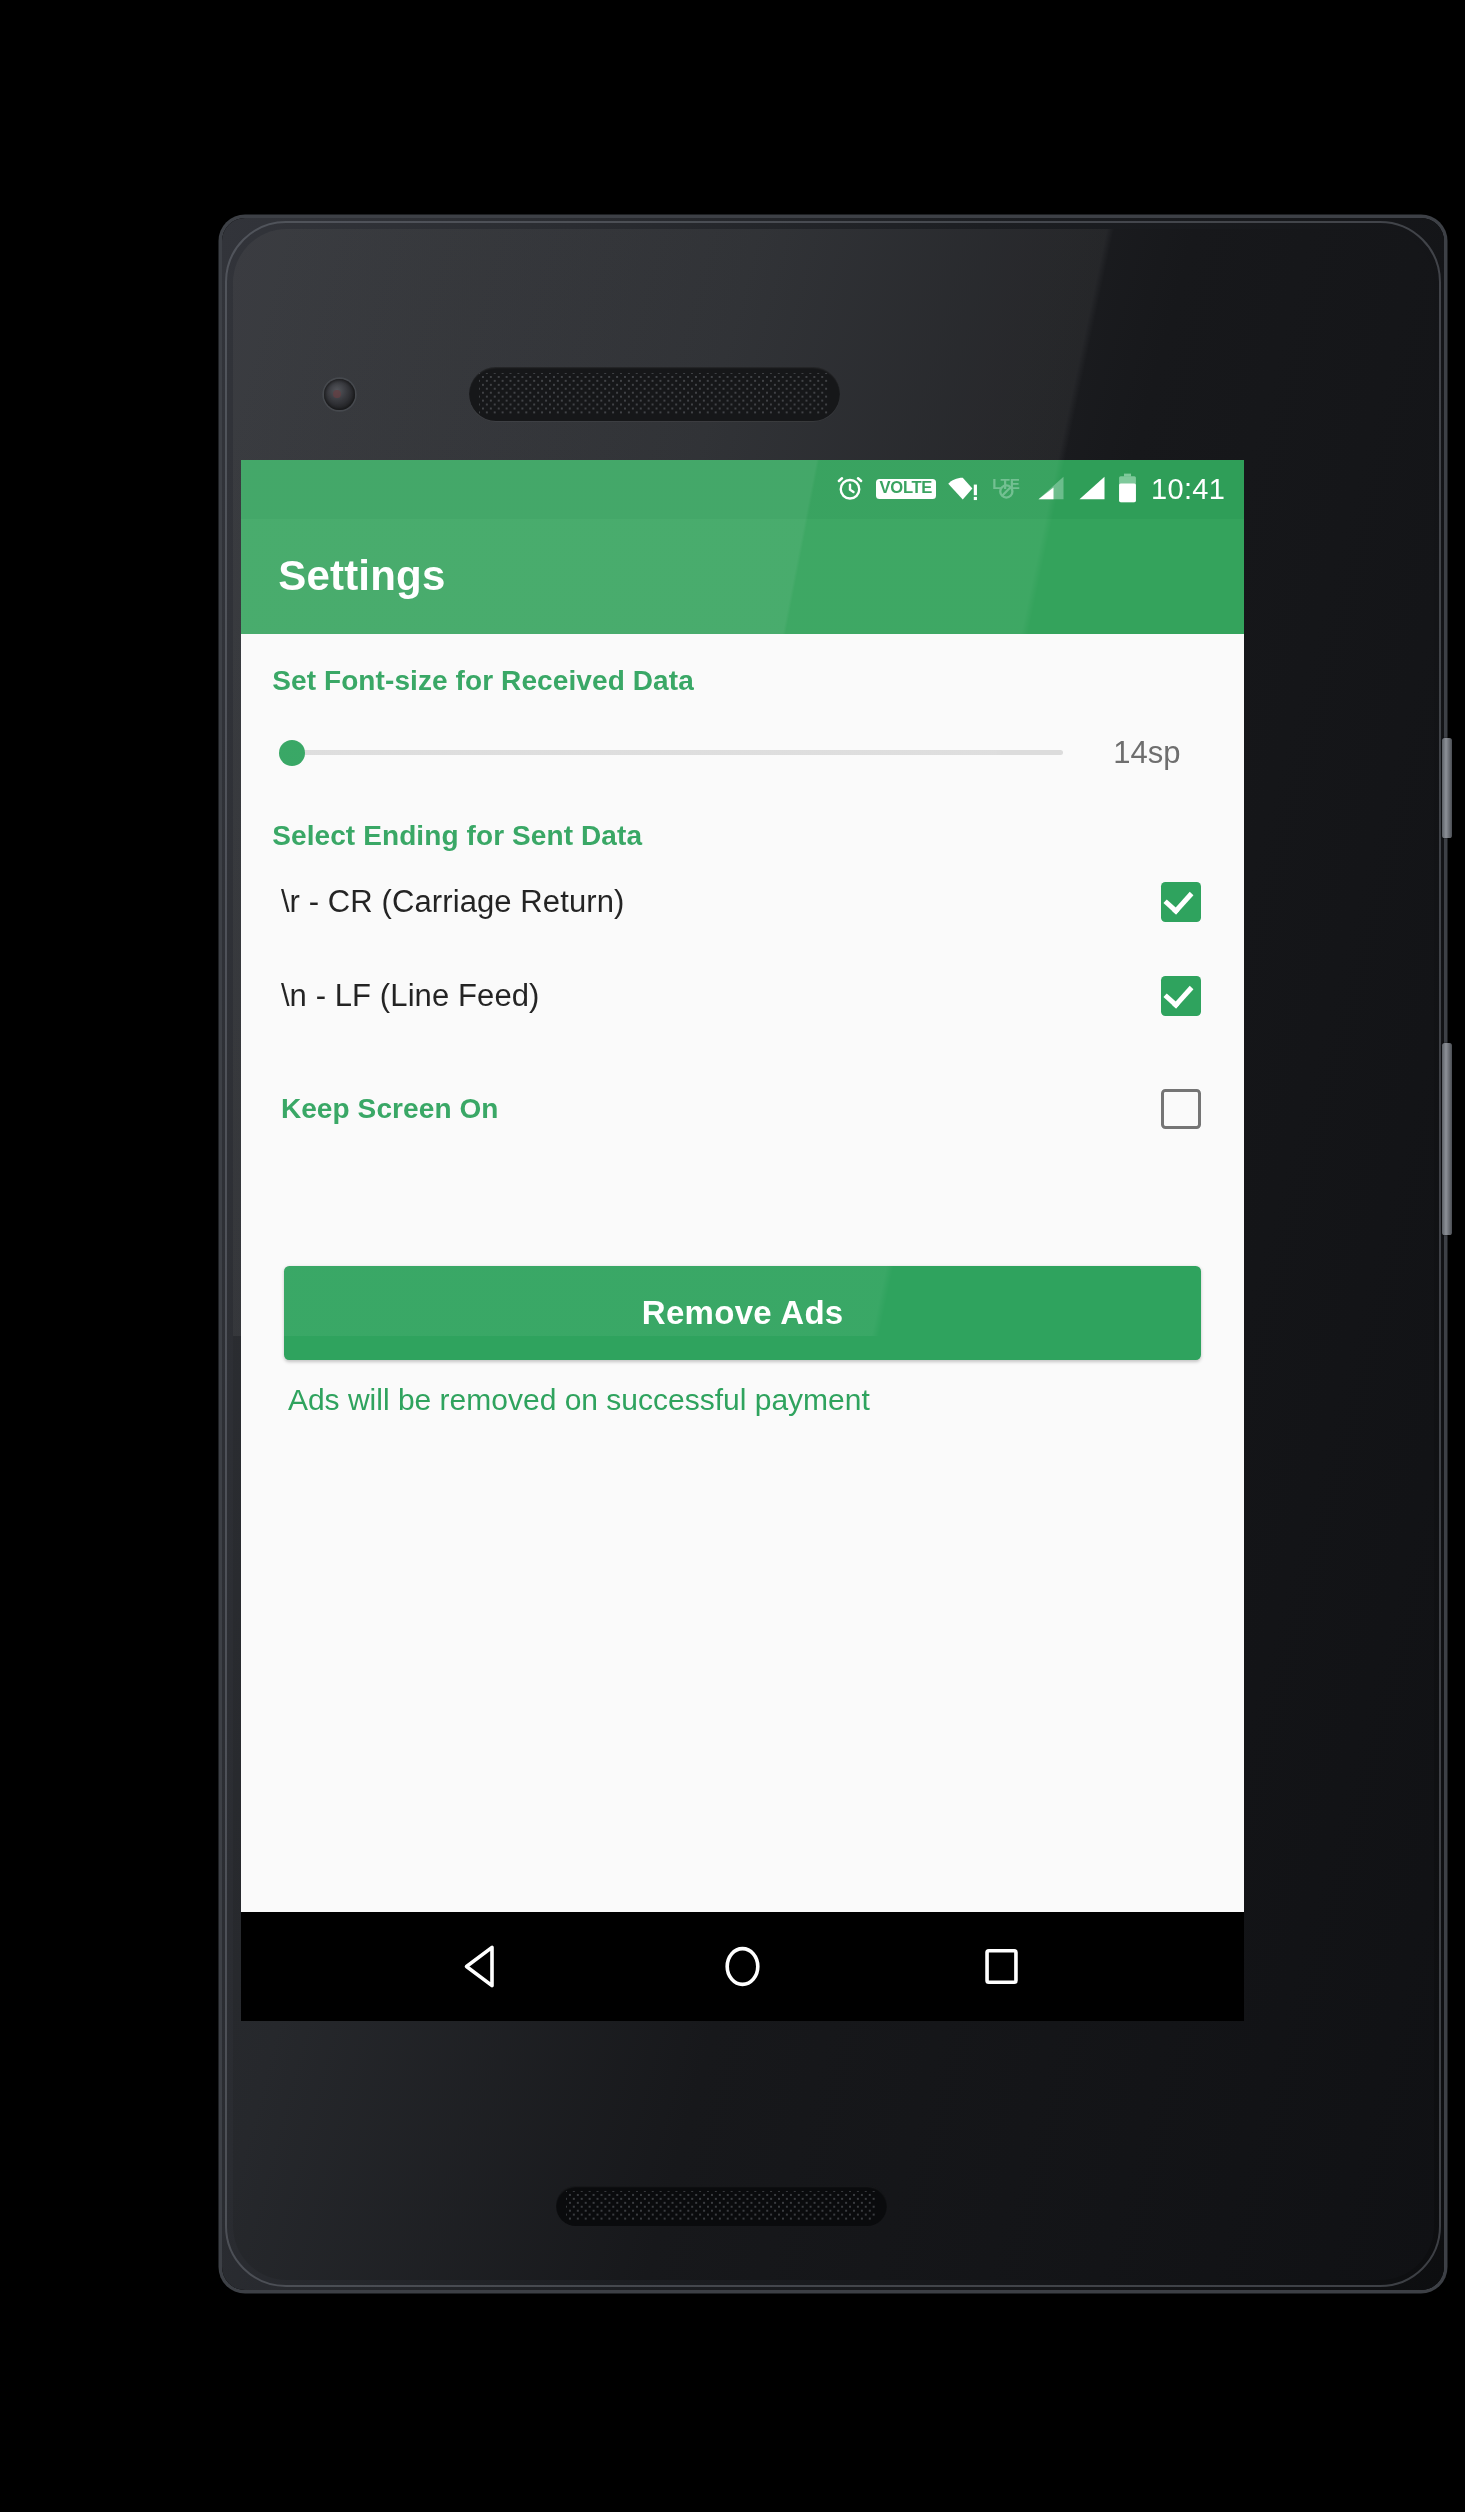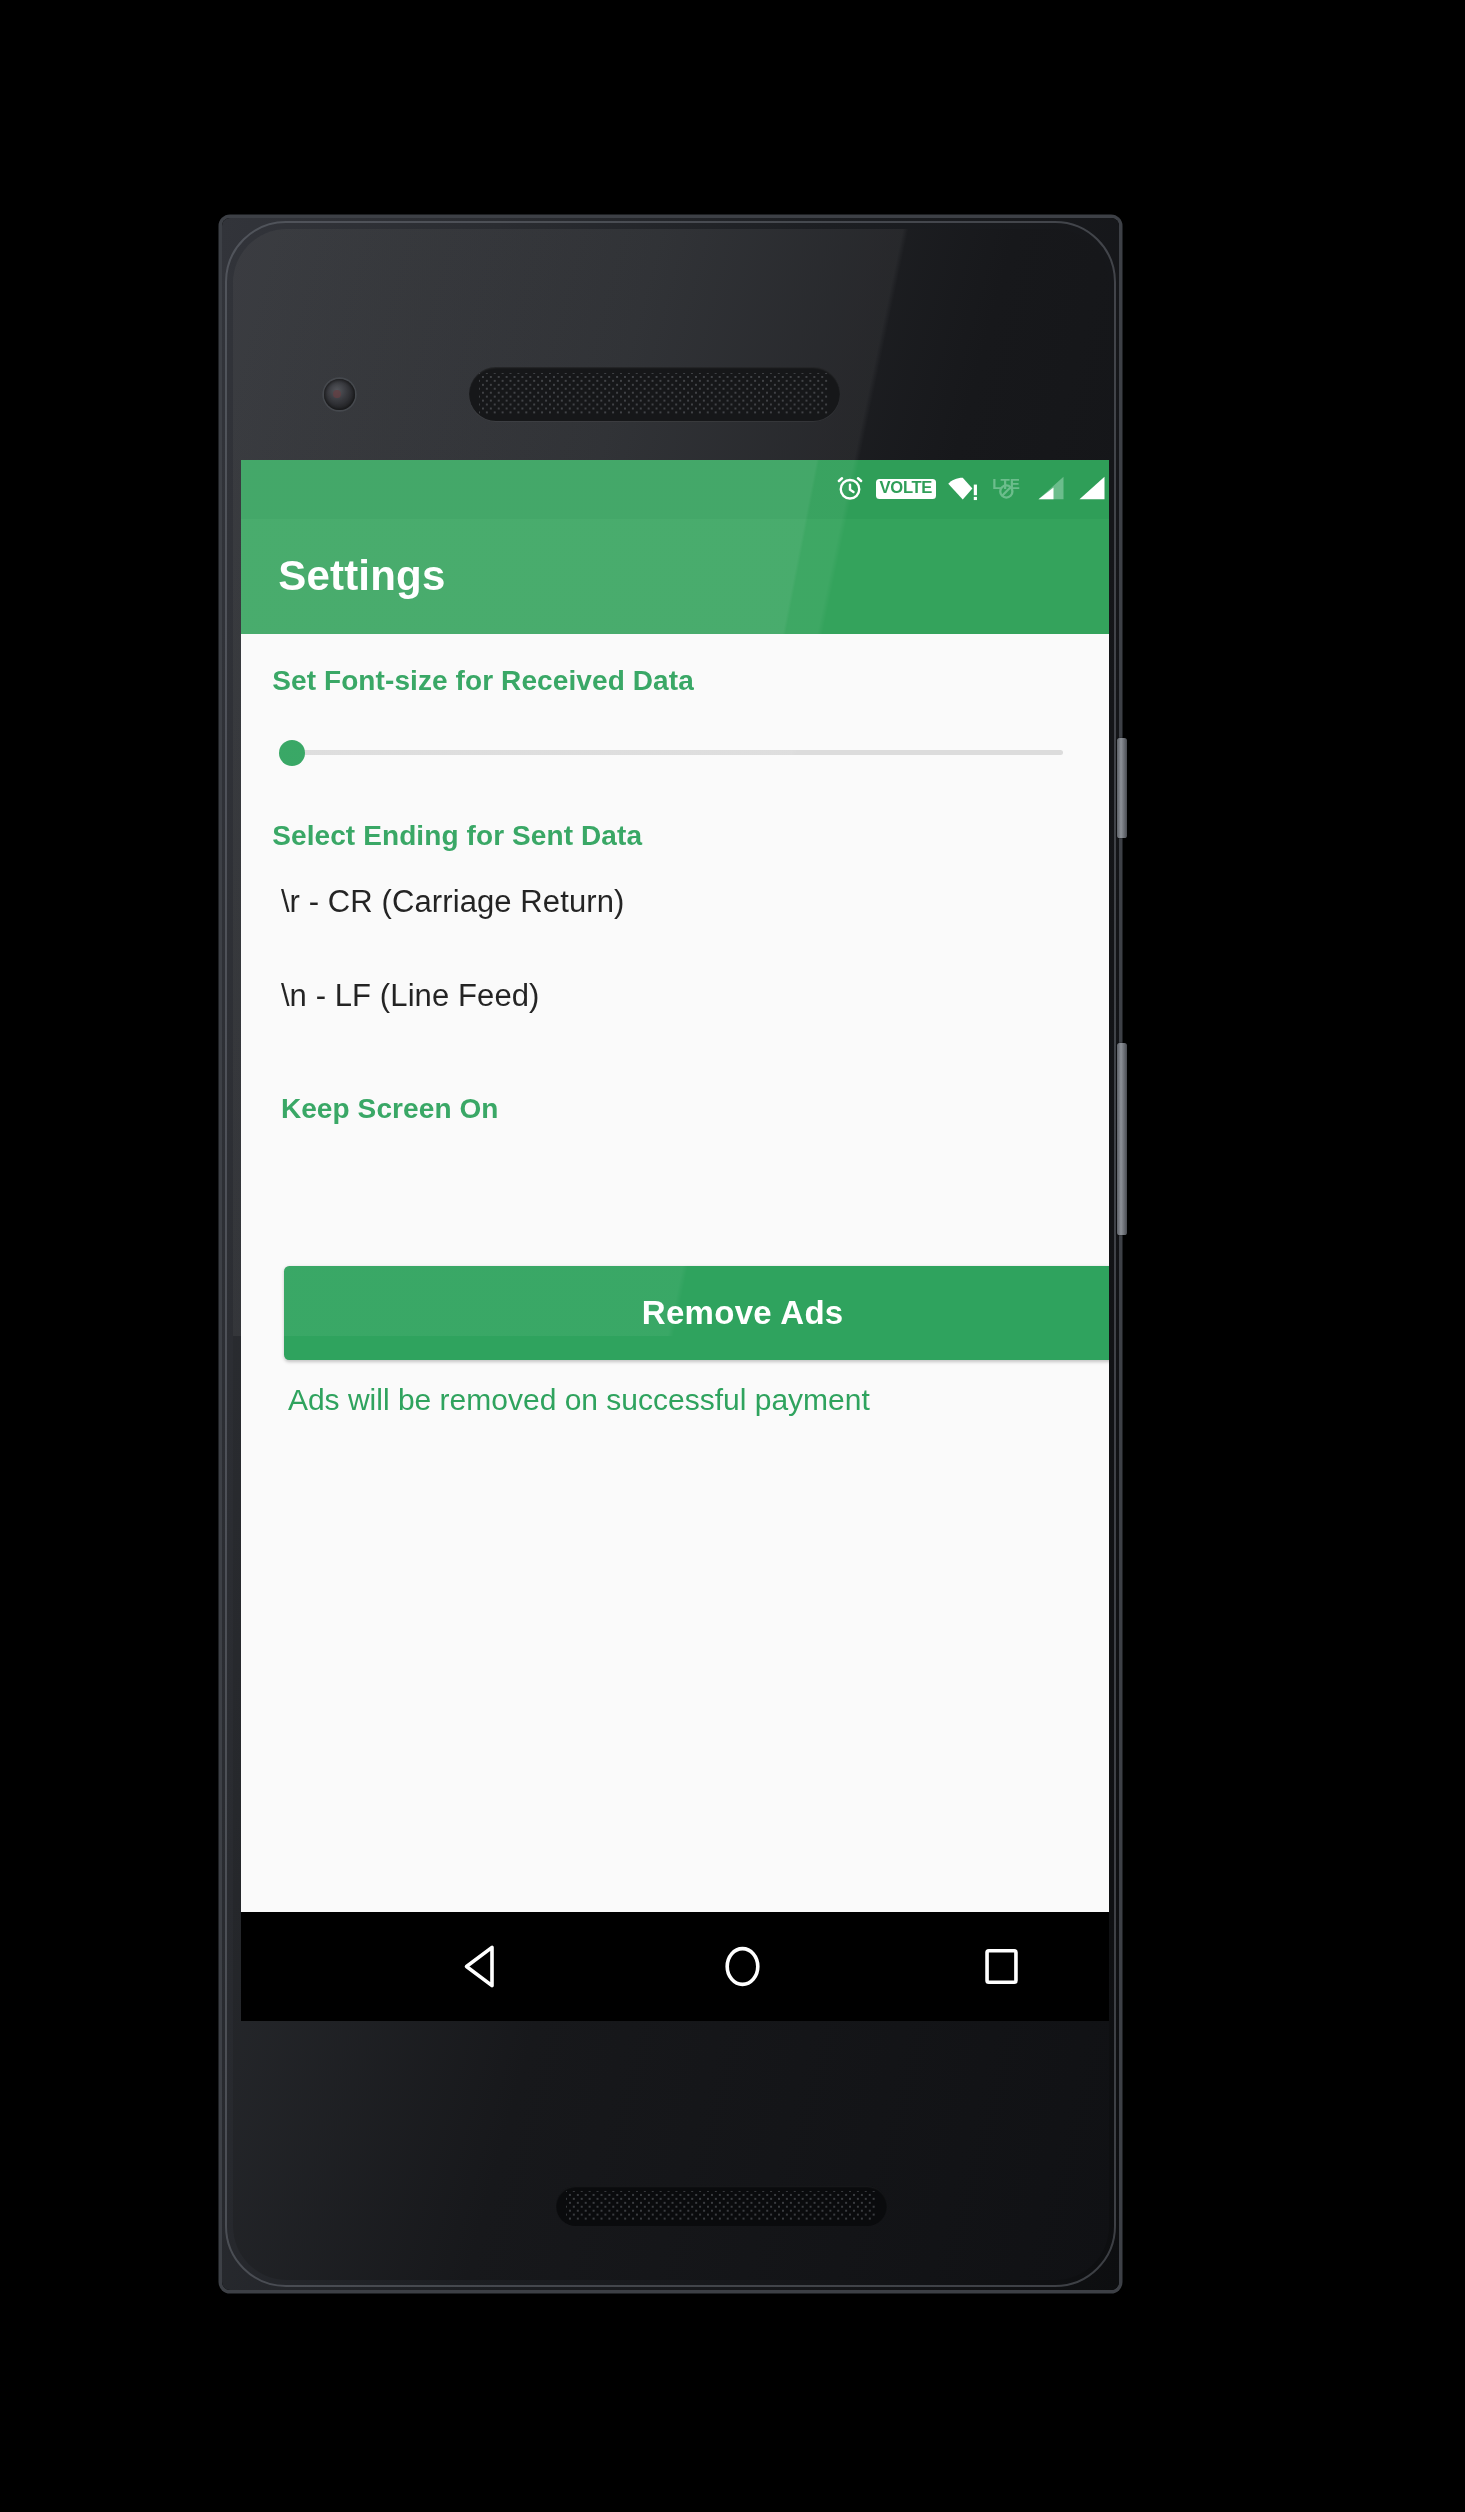--- a/index.html
+++ b/index.html
@@ -13,23 +13,23 @@
     overflow: hidden;
     font-family: "Liberation Sans", sans-serif;
     position: relative;
   }
 
   
   #device {
     position: absolute;
     left: 222px;
     top: 218px;
-    width: 897px;
+    width: 1222px;
     height: 2072px;
-    border-radius: 8px;
+    border-radius: 23px;
     background: linear-gradient(100deg, #32343a 0%, #2a2c31 22%, #1c1e22 48%, #141518 78%, #0d0e10 100%);
     box-shadow:
       0 0 0 3.5px #3d4046,
       0 15.7px 52px rgba(0,0,0,0.85);
   }
   
   #device::before {
     content: "";
     position: absolute;
     inset: 2.6px;

